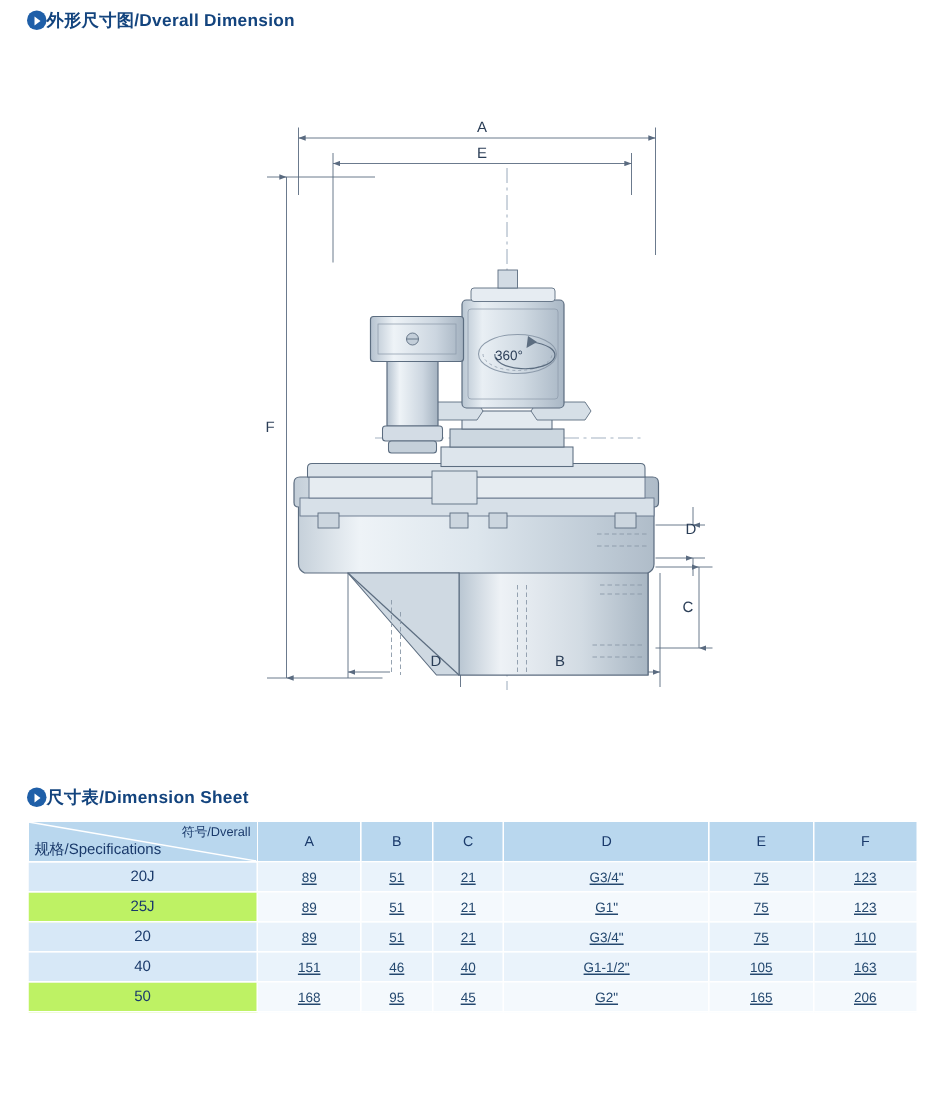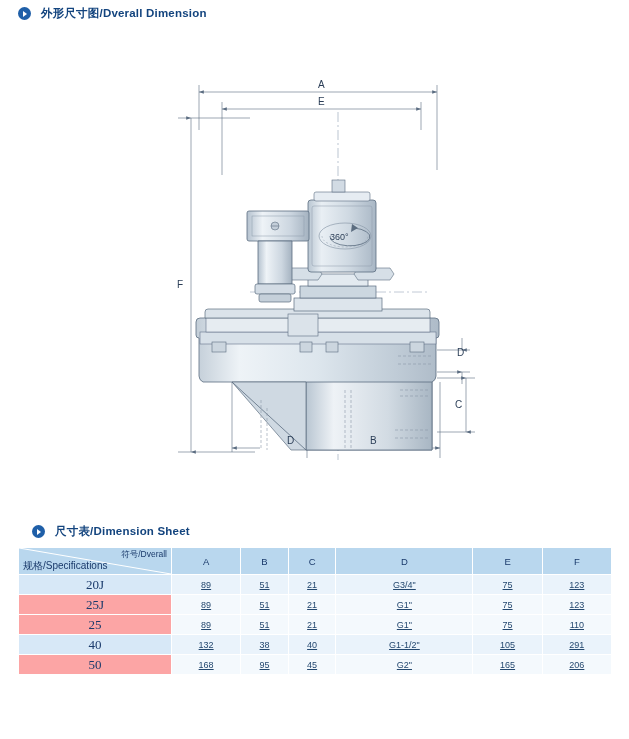--- a/index.html
+++ b/index.html
@@ -11,21 +11,21 @@
     width: 629px;
     height: 739px;
     font-family: "Liberation Sans", sans-serif;
     color: #1a3a6b;
     position: relative;
     overflow: hidden;
   }
   .section-header {
     display: flex;
     align-items: center;
-    gap: 10px;
+    gap: 0;
     padding-left: 18px;
   }
   .bullet-icon {
     width: 13px;
     height: 13px;
     border-radius: 50%;
     background: #1f5fa8;
     display: inline-flex;
     align-items: center;
     justify-content: center;
@@ -40,21 +40,21 @@
     border-bottom: 3px solid transparent;
     margin-left: 1px;
   }
   .section-title {
     font-size: 11.5px;
     font-weight: bold;
     color: #13447e;
     letter-spacing: 0.2px;
   }
   #header-overall { position: absolute; top: 6px; left: 0; }
-  #header-sheet { position: absolute; top: 524px; left: 14px; }
+  #header-sheet { position: absolute; top: 524px; left: 0; }
 
   #diagram-area {
     position: absolute;
     top: 60px;
     left: 0;
     width: 629px;
     height: 450px;
   }
   #diagram-svg { display: block; }
 
@@ -108,32 +108,31 @@
   }
   .corner-bottom {
     position: absolute;
     left: 4px;
     bottom: 1px;
     font-size: 10px;
   }
   td.spec-cell {
     background: #d7e8f7;
     color: #1a3a6b;
-    font-size: 13px;
-    font-family: Liberation Serif, serif;
+    font-size: 10px;
   }
   td.val-cell {
     background: #eaf3fb;
     text-decoration: underline;
   }
   tr.alt td.val-cell {
     background: #f4f9fd;
   }
   tr.alt td.spec-cell {
-    background: #fca5a5;
+    background: #bef264;
   }
 </style>
 </head>
 <body>
 
 <div class="section-header" id="header-overall">
   <span class="bullet-icon"></span>
   <span class="section-title">外形尺寸图/Dverall Dimension</span>
 </div>
 
@@ -341,37 +340,37 @@
       </tr>
       <tr class="alt">
         <td class="spec-cell">25J</td>
         <td class="val-cell">89</td>
         <td class="val-cell">51</td>
         <td class="val-cell">21</td>
         <td class="val-cell">G1"</td>
         <td class="val-cell">75</td>
         <td class="val-cell">123</td>
       </tr>
-      <tr class="alt">
-        <td class="spec-cell">25</td>
+      <tr>
+        <td class="spec-cell">20</td>
         <td class="val-cell">89</td>
         <td class="val-cell">51</td>
         <td class="val-cell">21</td>
-        <td class="val-cell">G1"</td>
+        <td class="val-cell">G3/4"</td>
         <td class="val-cell">75</td>
         <td class="val-cell">110</td>
       </tr>
       <tr>
         <td class="spec-cell">40</td>
-        <td class="val-cell">132</td>
-        <td class="val-cell">38</td>
+        <td class="val-cell">151</td>
+        <td class="val-cell">46</td>
         <td class="val-cell">40</td>
         <td class="val-cell">G1-1/2"</td>
         <td class="val-cell">105</td>
-        <td class="val-cell">291</td>
+        <td class="val-cell">163</td>
       </tr>
       <tr class="alt">
         <td class="spec-cell">50</td>
         <td class="val-cell">168</td>
         <td class="val-cell">95</td>
         <td class="val-cell">45</td>
         <td class="val-cell">G2"</td>
         <td class="val-cell">165</td>
         <td class="val-cell">206</td>
       </tr>

